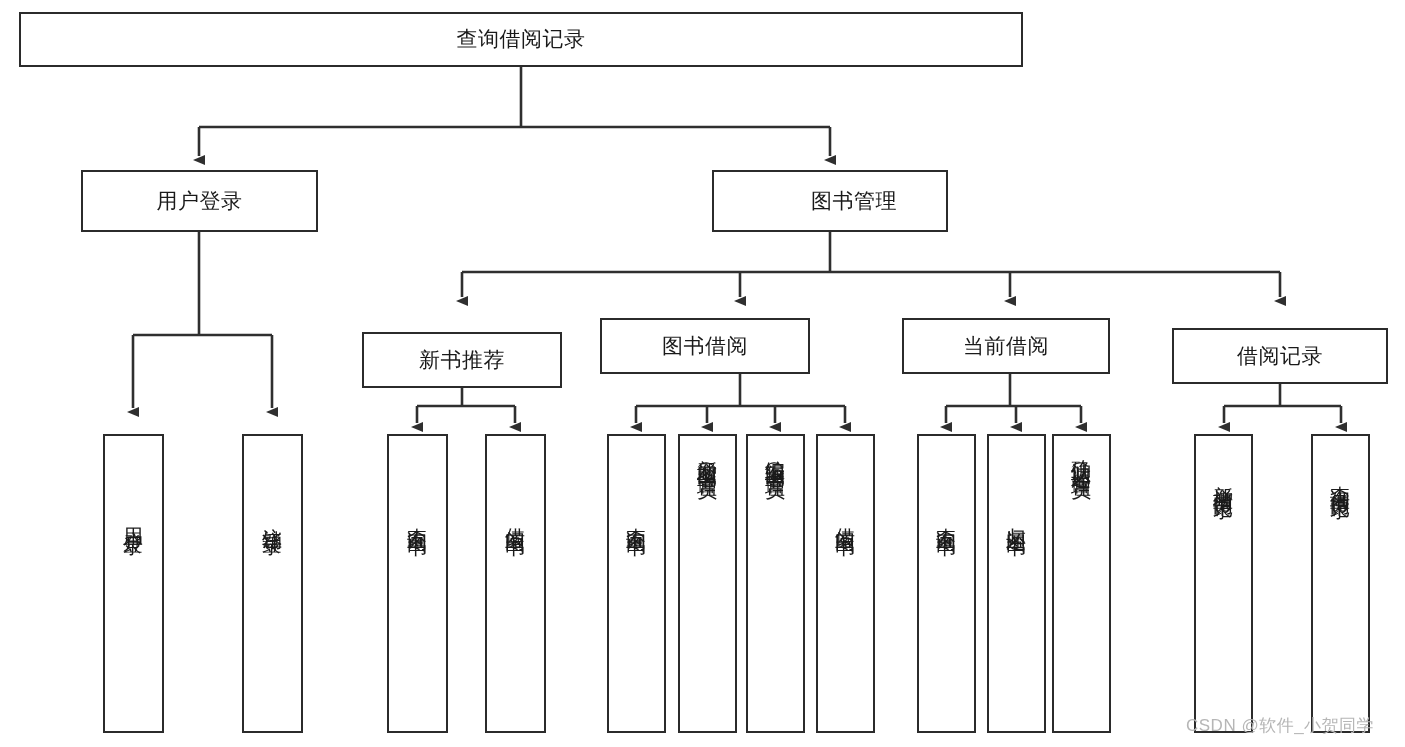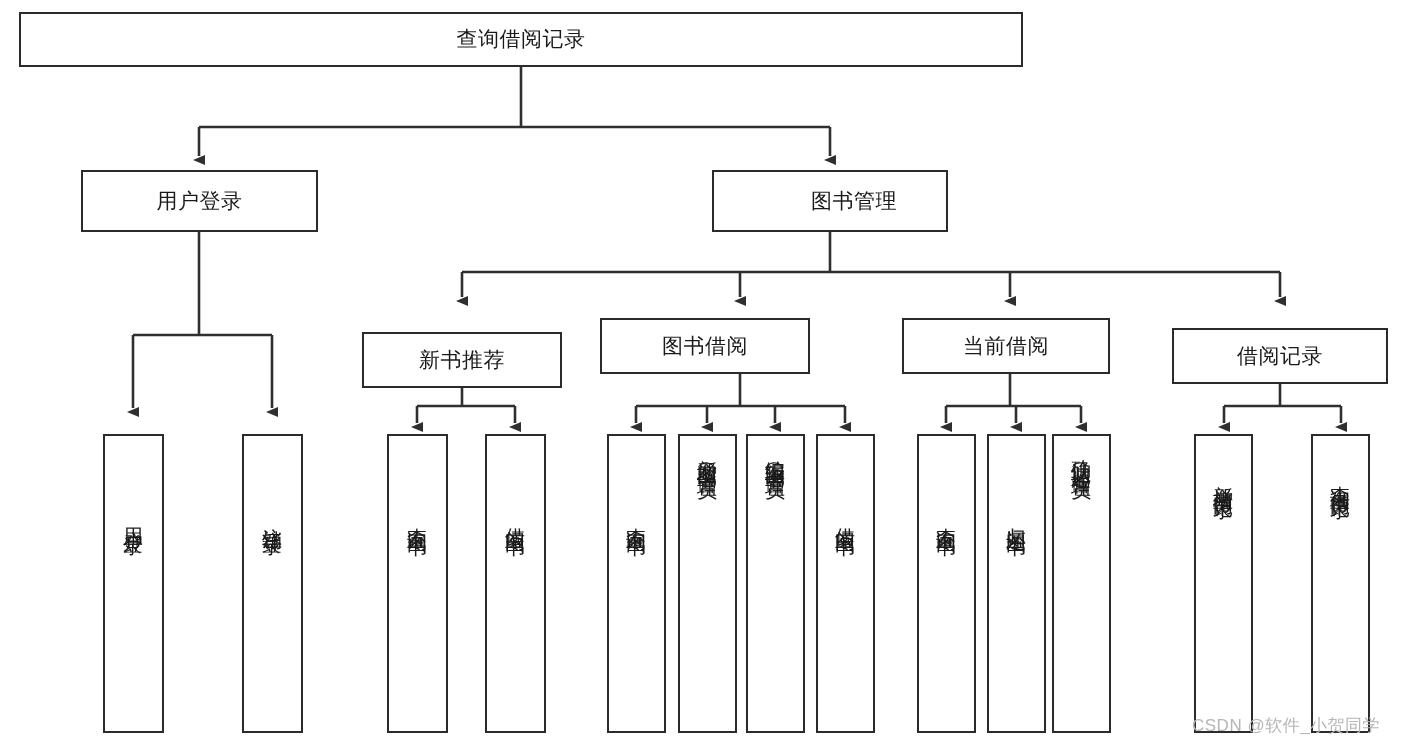--- a/index.html
+++ b/index.html
@@ -197,15 +197,15 @@
   </div>
 
   <div class="node vertical" style="left:1194px; top:434px; width:59px; height:299px; padding-top:34px;">
     <span class="label">新增借阅记录</span>
   </div>
 
   <div class="node vertical" style="left:1311px; top:434px; width:59px; height:299px; padding-top:34px;">
     <span class="label">查询借阅记录</span>
   </div>
 
-  <div class="watermark" style="left:1186px; top:714px;margin-left:6px;">CSDN @软件_小贺同学</div>
+  <div class="watermark" style="left:1186px; top:714px;">CSDN @软件_小贺同学</div>
 
 </div>
 
 </body></html>

